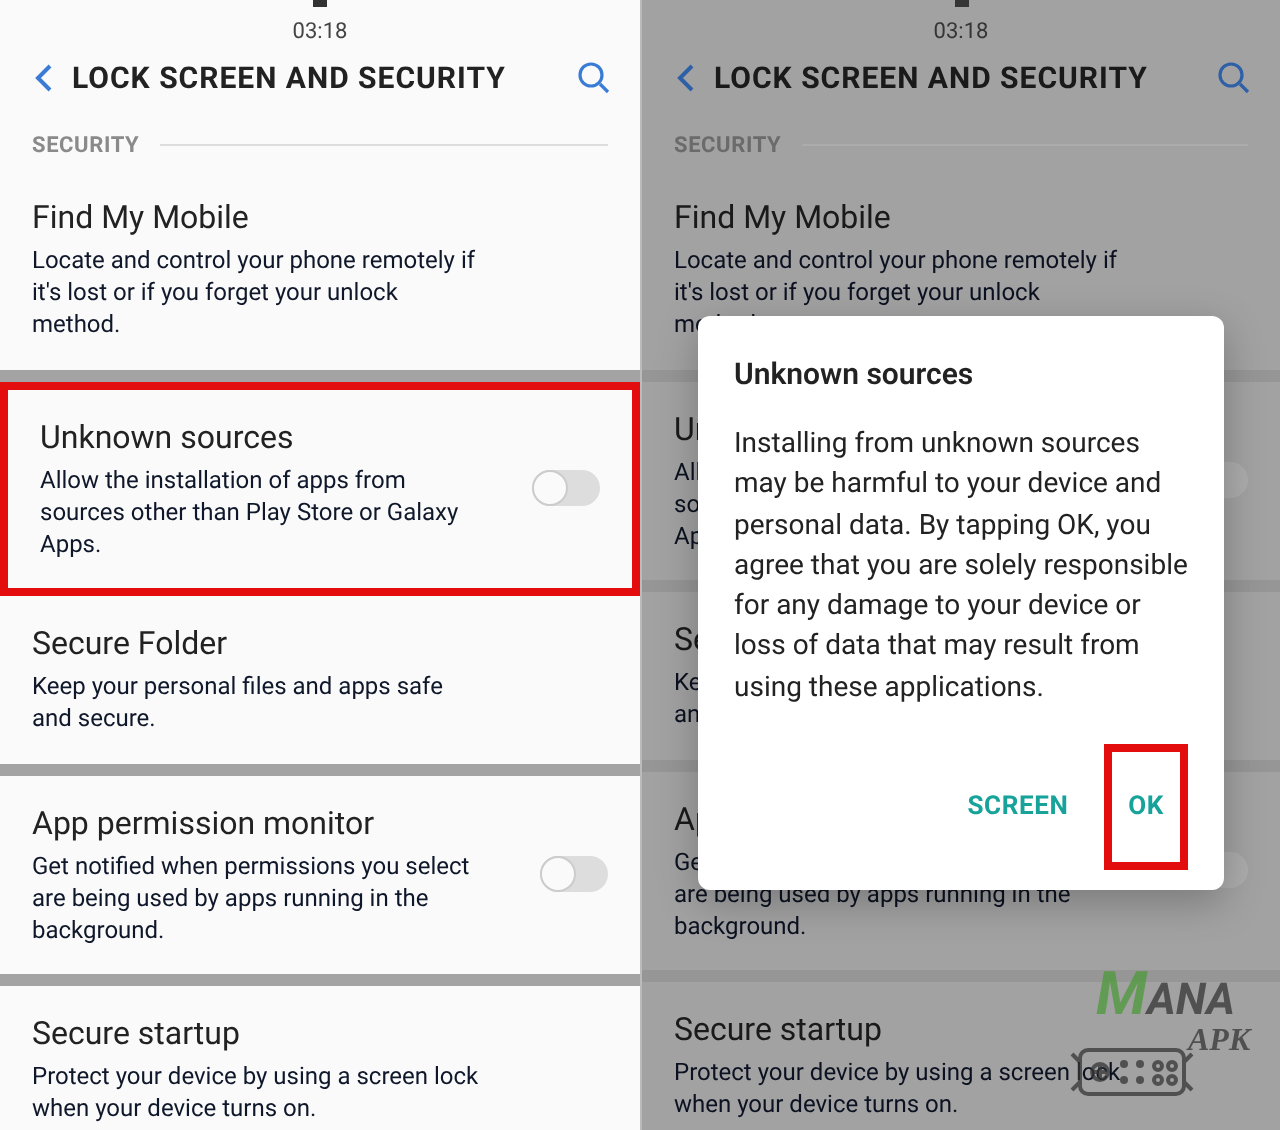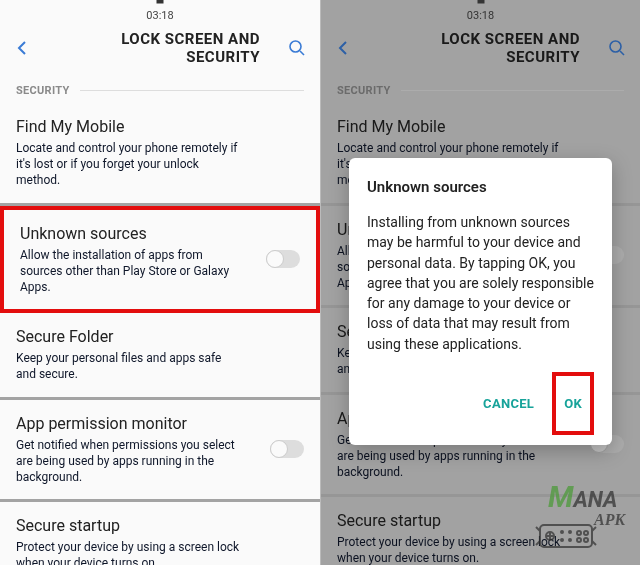--- a/index.html
+++ b/index.html
@@ -1,28 +1,28 @@
 <!DOCTYPE html>
 <html><head>
 <meta charset="utf-8">
 <style>
 * { margin: 0; padding: 0; box-sizing: border-box; font-family: -apple-system, "Segoe UI", Roboto, sans-serif; }
 body { display: flex; width: 640px; height: 565px; background: #eaeaea; }
 .phone { width: 320px; height: 565px; background: #fafafa; position: relative; overflow: hidden; }
 .phone.right-p { background: #d0d0d0; border-left: 1px solid #bbb; }
 .statusbar { height: 22px; display: flex; justify-content: flex-end; align-items: center; gap: 5px; padding: 0 8px; font-size: 11px; color: #444; flex-direction: column; }
 .statusbar .left { margin-right: auto; }
-.header { display: flex; align-items: center; padding: 8px 14px 12px; gap: 28px; text-align: right; }
+.header { display: flex; align-items: center; padding: 8px 14px 12px; gap: 6px; }
 .back-arrow { color: #3a7bd5; font-size: 20px; font-weight: 300; }
 .header-title { font-size: 15px; font-weight: 700; letter-spacing: 0.5px; color: #222; flex: 1; }
 .search-ico { color: #3a7bd5; }
 .section-label { display: flex; align-items: center; gap: 10px; padding: 6px 16px; }
 .section-label span { font-size: 11px; color: #8a8a8a; font-weight: 700; letter-spacing: 0.3px; }
 .section-label::after { content: ""; flex: 1; height: 1px; background: #ddd; }
-.item { padding: 14px 16px; border-bottom: 3px solid #a3a3a3; position: relative; }
+.item { padding: 14px 16px; border-bottom: 6px solid #a3a3a3; position: relative; }
 .right-p .item { border-bottom-color: #c0c0c0; }
 .item-title { font-size: 16px; color: #222; margin-bottom: 4px; }
 .item-desc { font-size: 12px; color: #0f172a; line-height: 1.35; max-width: 225px; }
 .toggle { position: absolute; right: 16px; top: 50%; transform: translateY(-50%); width: 34px; height: 18px; background: #ddd; border-radius: 10px; }
 .toggle::after { content: ""; position: absolute; width: 16px; height: 16px; background: #fafafa; border: 1px solid #ccc; border-radius: 50%; top: 0; left: 0; }
 .red-frame { border: 4px solid #e30d0d; }
 .overlay { position: absolute; inset: 0; background: rgba(0,0,0,0.22); }
 .dialog { position: absolute; top: 158px; left: 28px; right: 28px; background: #fff; border-radius: 6px; padding: 20px 18px 10px; box-shadow: 0 6px 20px rgba(0,0,0,0.25); }
 .dialog-title { font-size: 15px; font-weight: 600; color: #222; margin-bottom: 16px; }
 .dialog-body { font-size: 14px; color: #222; line-height: 1.45; margin-bottom: 18px; }
@@ -196,21 +196,21 @@
     
     
   </div>
 
   <div class="overlay"></div>
 
   <div class="dialog">
     <div class="dialog-title">Unknown sources</div>
     <div class="dialog-body">Installing from unknown sources may be harmful to your device and personal data. By tapping OK, you agree that you are solely responsible for any damage to your device or loss of data that may result from using these applications.</div>
     <div class="dialog-actions">
-      <span class="dlg-btn">CANCEL</span>
+      <span class="dlg-btn">SCREEN</span>
       <span class="dlg-btn ok-frame">OK</span>
     </div>
   </div>
 
   <div class="watermark">
     <svg width="110" height="72" viewBox="0 0 110 72">
       <text x="22" y="26" class="wm-text"><tspan class="m">M</tspan><tspan>ANA</tspan></text>
       <text x="68" y="44" class="wm-text" style="font-size:16px">APK</text>
       <g stroke="#353535" stroke-width="2" fill="none">
         <rect x="14" y="44" width="52" height="22" rx="4"></rect>

